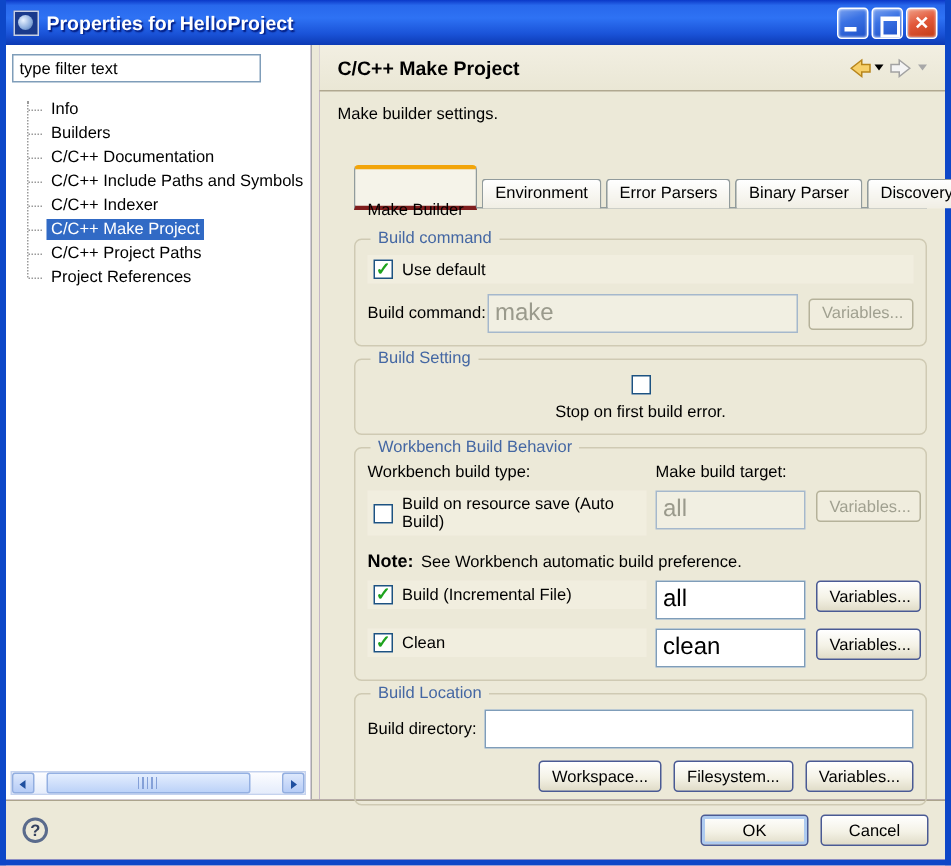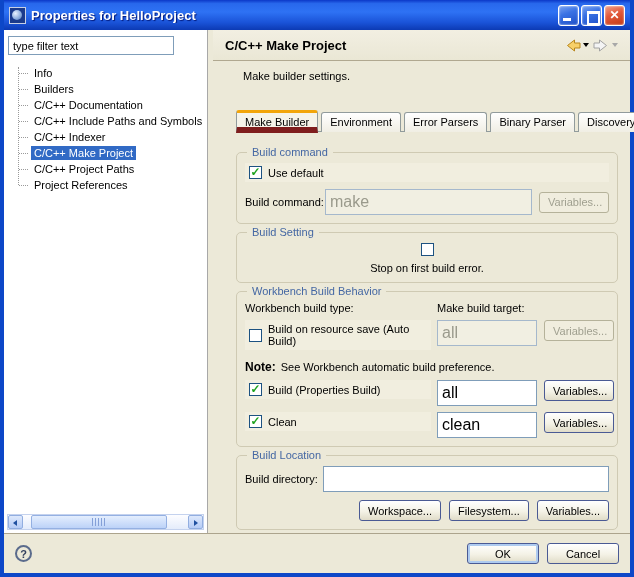--- a/index.html
+++ b/index.html
@@ -65,30 +65,30 @@
 
   
   .content { flex: 1; display: flex; flex-direction: column; background: #ECE9D8; min-width: 0; }
   .c-header { height: 31px; flex: none; display: flex; align-items: center; padding: 0 10px 0 12px;
     border-bottom: 1px solid #B0A890; background: linear-gradient(180deg,#F2EFE2,#EAE7D5); }
   .c-title { font-weight: bold; font-size: 13px; flex: 1; }
   .navbtn { display: flex; align-items: center; gap: 2px; padding: 2px; border: none; background: transparent; }
   .caret { width: 0; height: 0; border-left: 3px solid transparent; border-right: 3px solid transparent;
     border-top: 4px solid #000; }
   .caret.dim { border-top-color: #A8A8A8; }
-  .c-desc { margin: 9px 30px 0; }
+  .c-desc { margin: 9px 12px 0; }
 
   
   .tabs { display: flex; align-items: flex-end; margin: 27px 12px 0 23px; border-bottom: 1px solid #919B9C;
     gap: 3px; }
   .tab { border: 1px solid #919B9C; border-bottom: none; border-radius: 3px 3px 0 0; padding: 3px 8px 3px;
     background: linear-gradient(180deg,#FFFFFF,#F0EEE4); position: relative; top: 1px; height: 20px;
     white-space: nowrap; }
-  .tab.active { border-top: 3px solid #F2A50A; background: #F5F3E9; height: 23px; padding-top: 3px; z-index: 2;
-    border-bottom: 6px solid #7f1d1d; margin-bottom: -1px; }
+  .tab.active { border-top: 3px solid #F2A50A; background: #F5F3E9; height: 23px; padding-top: 21px; z-index: 2;
+    border-bottom: 3px solid #7f1d1d; margin-bottom: -1px; }
 
   
   .group { border: 1px solid #CFCAB3; border-radius: 5px; margin: 8px 12px 0 23px; padding: 10px 8px 8px;
     position: relative; }
   .group-title { position: absolute; top: -7px; left: 10px; background: #ECE9D8; padding: 0 5px;
     color: #4467A3; }
   .g1 { margin-top: 20px; }
 
   .cb { width: 13px; height: 13px; flex: none; background: #fff; border: 1px solid #1D5281;
     display: inline-flex; align-items: center; justify-content: center; }
@@ -256,21 +256,21 @@
 
         <div class="note">
           <b>Note:</b>
           <span>See Workbench automatic build preference.</span>
         </div>
 
         <div class="wb-row">
           <span class="cell1">
             <span class="strip">
               <span class="cb checked"></span>
-              <span>Build (Properties Build)</span>
+              <span>Build (Incremental File)</span>
             </span>
           </span>
           <input class="tfield" value="all" style="">
           <button class="btn">Variables...</button>
         </div>
 
         <div class="wb-row">
           <span class="cell1">
             <span class="strip">
               <span class="cb checked"></span>

